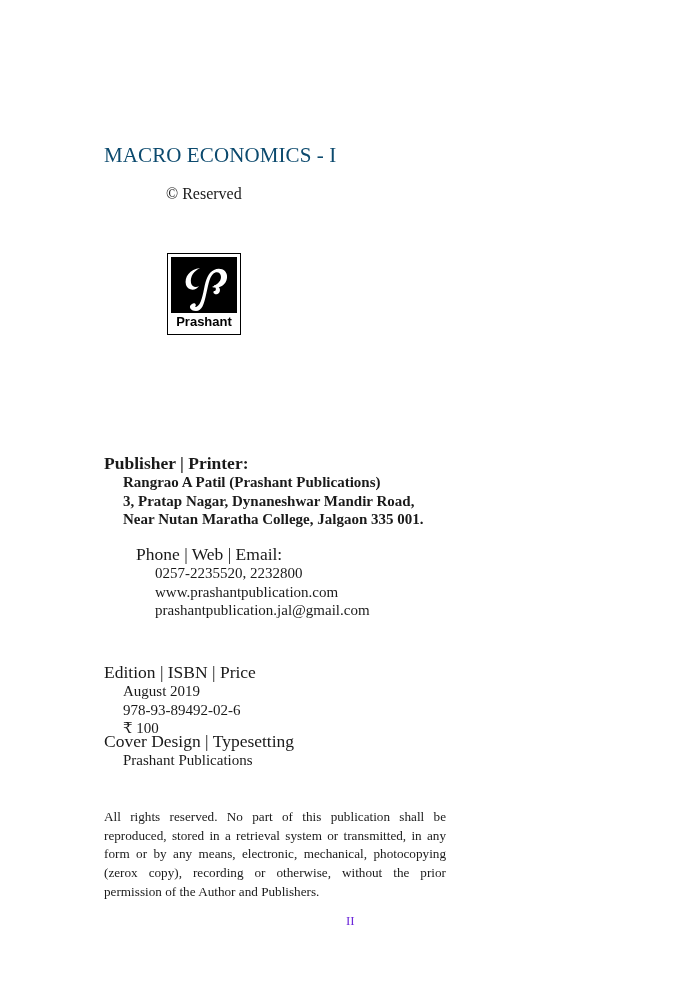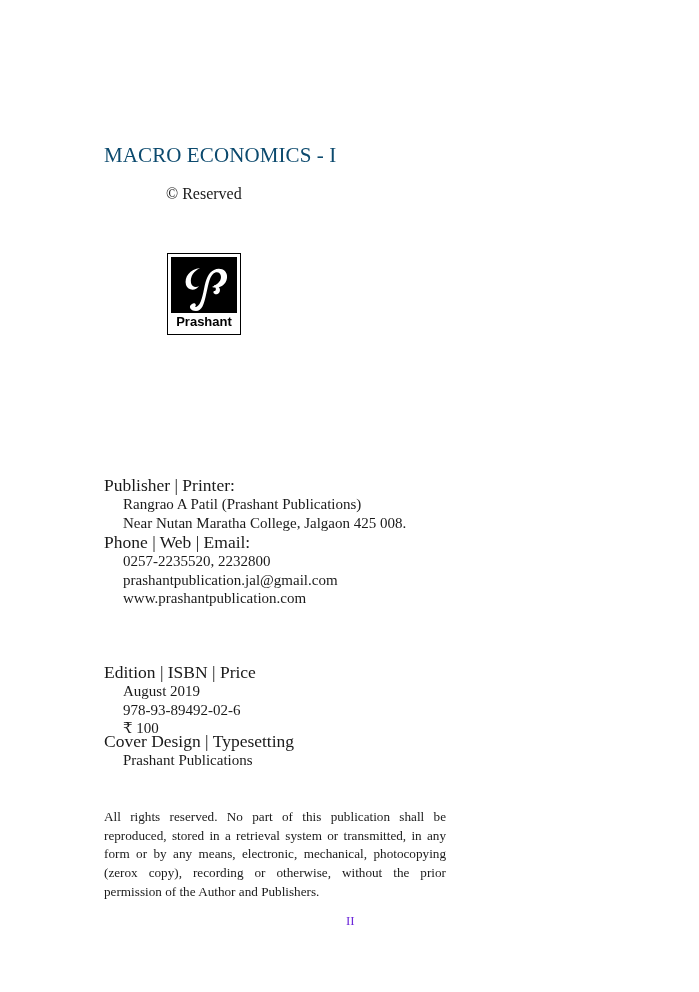--- a/index.html
+++ b/index.html
@@ -32,31 +32,32 @@
   <div class="logo-inner">
     <svg class="logo-glyph" viewBox="0 0 54 52">
       <path d="M18 48 C12 48 10 43 14 41 C17 39 19 42 17 44 C22 44 24 36 26 26 C28 16 30 10 36 7 C42 4 50 7 49 15 C48 23 40 26 34 24 C38 22 43 19 43 14 C43 9 38 8 35 11 C31 15 30 24 28 32 C26 41 24 48 18 48 Z" fill="#fff"></path>
       <path d="M8 22 C6 14 12 6 22 5 C16 8 12 13 13 20 C14 24 18 25 21 23 C18 28 10 28 8 22 Z" fill="#fff"></path>
       <path d="M36 22 C40 22 44 26 41 30 C38 33 34 30 36 28 C38 28 39 26 36 22 Z" fill="#fff"></path>
     </svg>
     <div class="logo-text">Prashant</div>
   </div>
 </div>
 
-<div class="section" style="top:475px;">
+<div class="section" style="top:453px;font-weight:bold;">
   <div class="sec-head">Publisher | Printer:</div>
   <div class="sec-line">Rangrao A Patil (Prashant Publications)</div>
-  <div class="sec-line">Near Nutan Maratha College, Jalgaon 425 008.</div>
+  <div class="sec-line">3, Pratap Nagar, Dynaneshwar Mandir Road,</div>
+  <div class="sec-line">Near Nutan Maratha College, Jalgaon 335 001.</div>
 </div>
 
-<div class="section" style="top:532px;">
+<div class="section" style="top:544px;margin-left:32px;">
   <div class="sec-head">Phone | Web | Email:</div>
   <div class="sec-line">0257-2235520, 2232800</div>
+  <div class="sec-line">www.prashantpublication.com</div>
   <div class="sec-line">prashantpublication.jal@gmail.com</div>
-  <div class="sec-line">www.prashantpublication.com</div>
 </div>
 
 <div class="section" style="top:662px;">
   <div class="sec-head">Edition | ISBN | Price</div>
   <div class="sec-line">August 2019</div>
   <div class="sec-line">978-93-89492-02-6</div>
   <div class="sec-line">₹ 100</div>
 </div>
 
 <div class="section" style="top:731px;">

